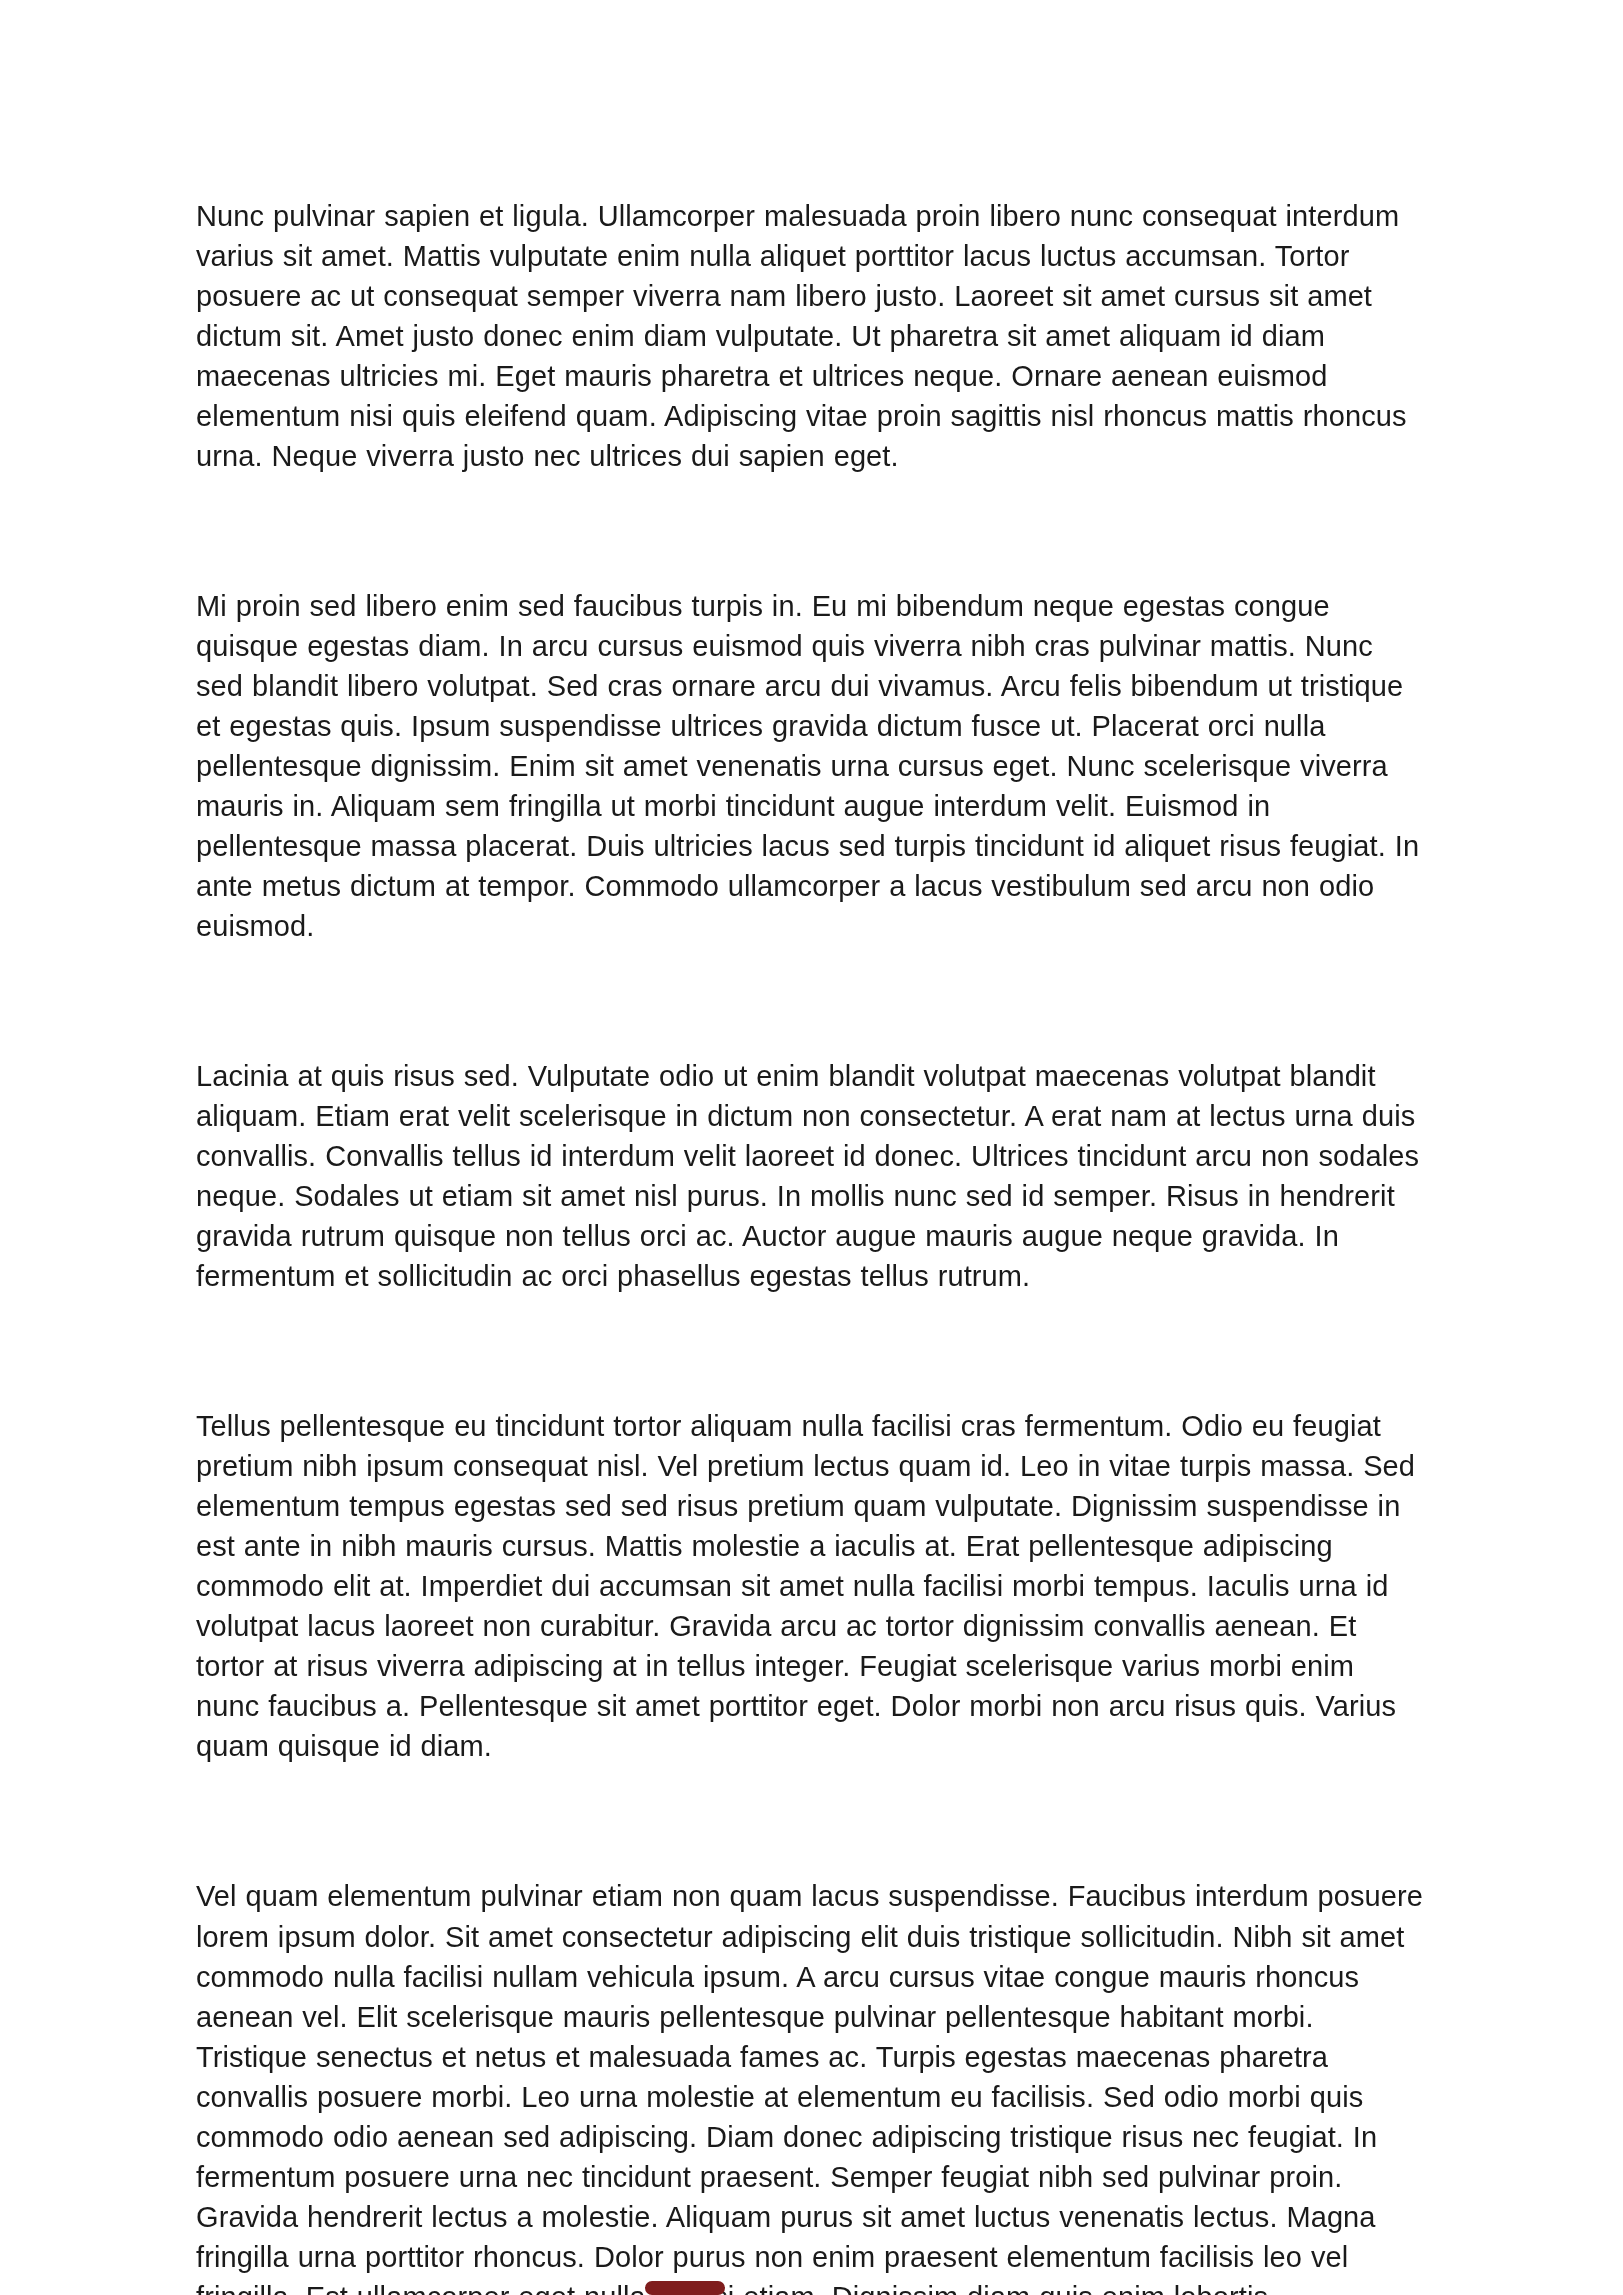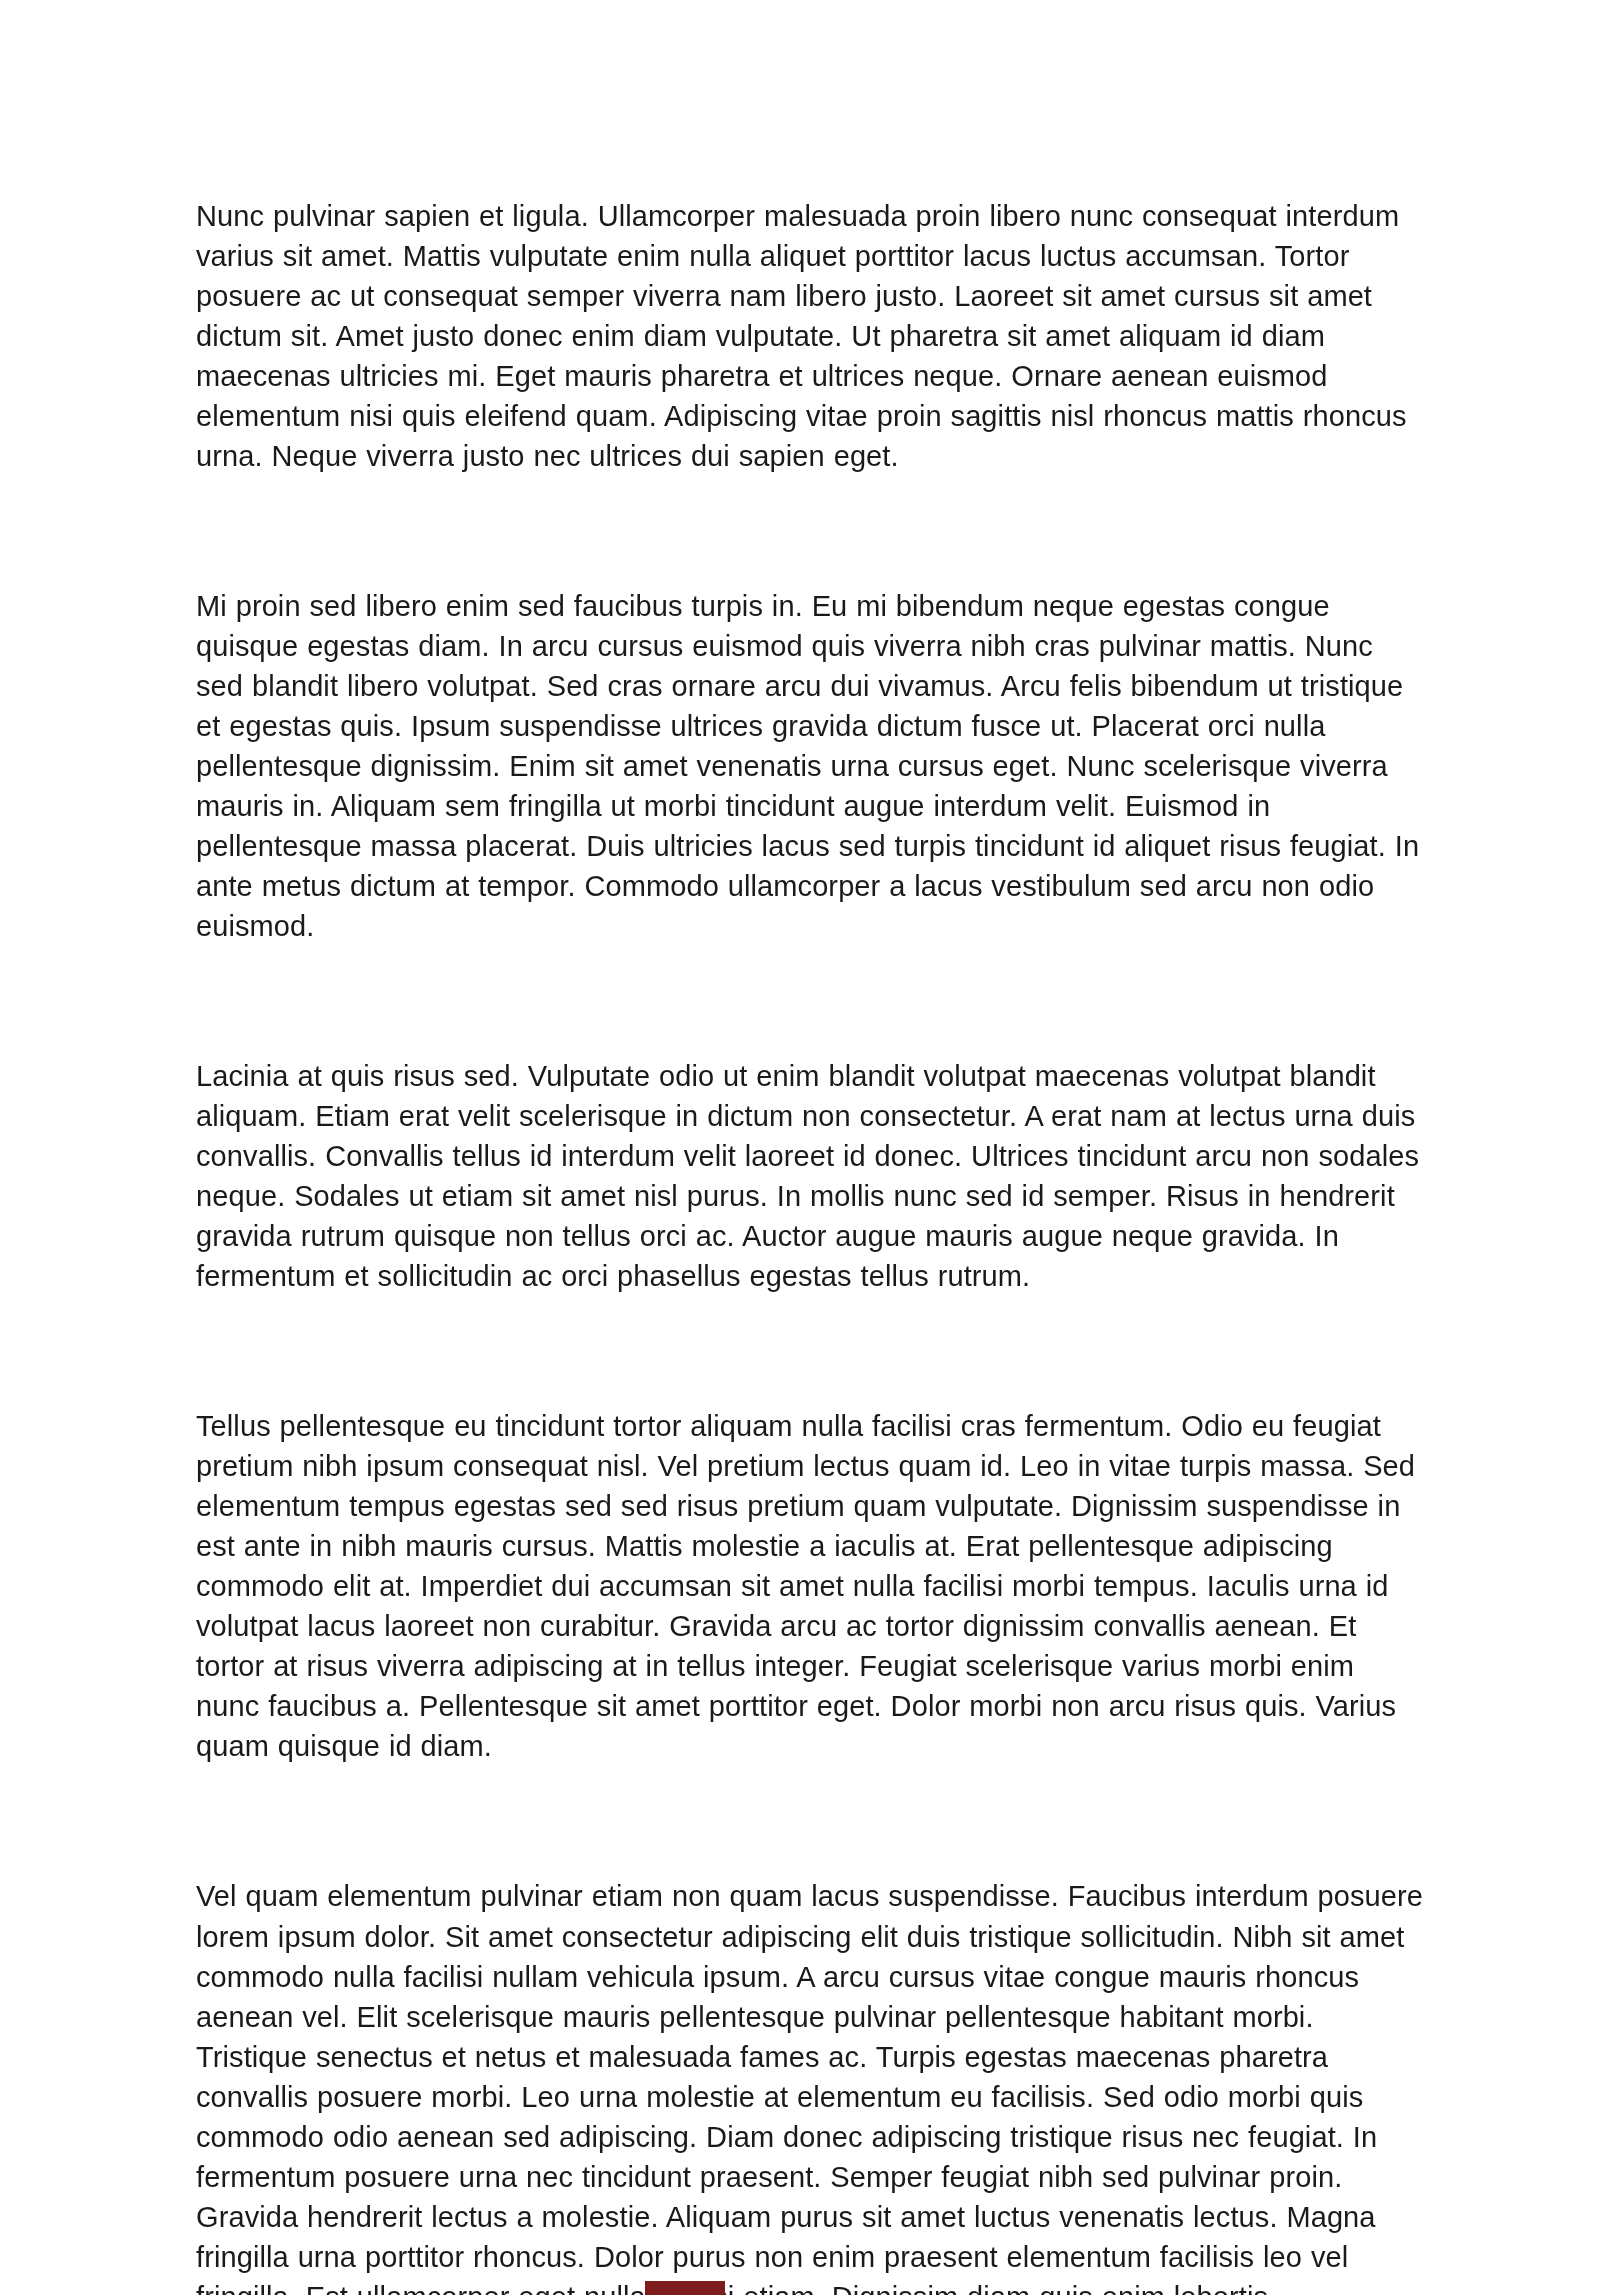--- a/index.html
+++ b/index.html
@@ -1,15 +1,15 @@
 <!DOCTYPE html>
 <html style="font-size:10.5px"><head>
 <meta charset="utf-8">
 <style>
-  * { box-sizing: border-box; }
+  * { box-sizing: border-box; border-radius: 19px; }
   html, body {
     margin: 0;
     padding: 0;
     background: #ffffff;
   }
   body {
     width: 1623px;
     height: 2295px;
     position: relative;
     font-family: "Liberation Sans", sans-serif;

